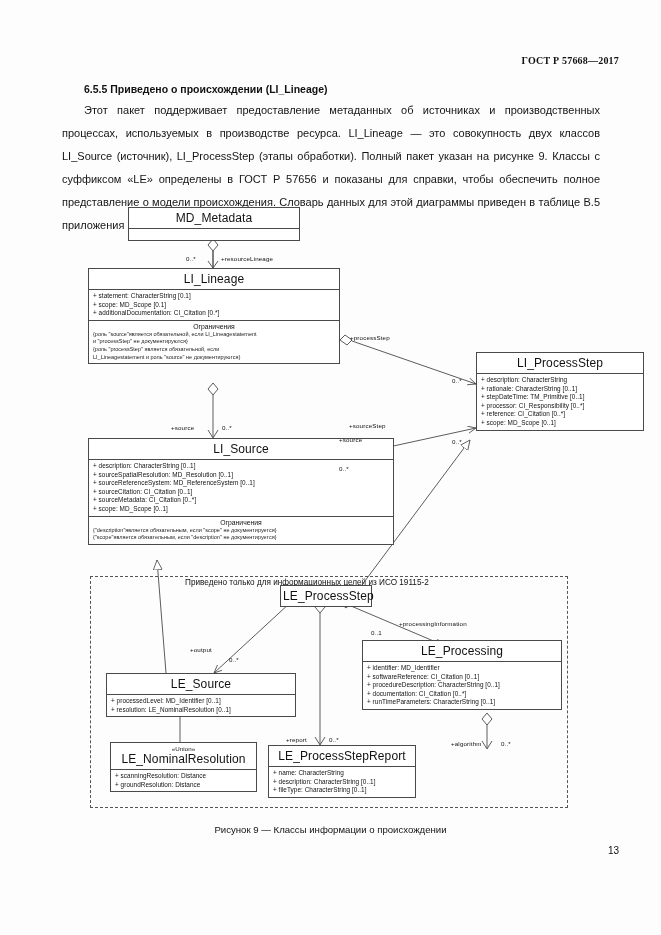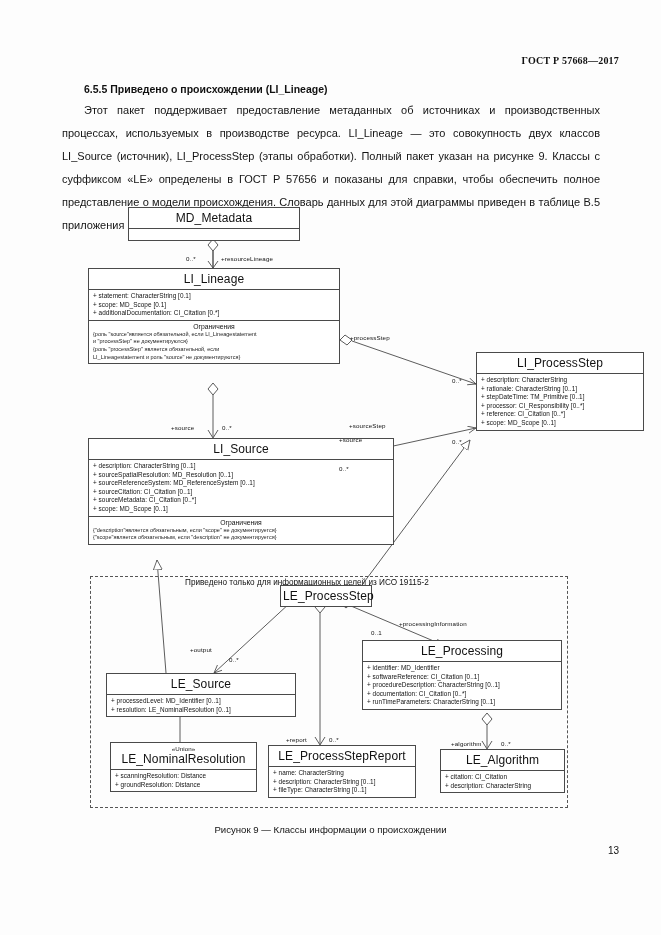--- a/index.html
+++ b/index.html
@@ -305,27 +305,20 @@
 
   <div class="uml-box" style="left:268px; top:745px; width:148px;">
     <div class="uml-name">LE_ProcessStepReport</div>
     <div class="uml-attrs">
       <div>+  name: CharacterString</div>
       <div>+  description: CharacterString [0..1]</div>
       <div>+  fileType: CharacterString [0..1]</div>
     </div>
   </div>
 
-  <div class="uml-box" style="left:440px; top:749px; width:125px;">
-    <div class="uml-name">LE_Algorithm</div>
-    <div class="uml-attrs">
-      <div>+  citation: CI_Citation</div>
-      <div>+  description: CharacterString</div>
-    </div>
-  </div>
 
   <div class="lbl" style="left:186px; top:255px;">0..*</div>
   <div class="lbl" style="left:221px; top:255px;">+resourceLineage</div>
 
   <div class="lbl" style="left:350px; top:334px;">+processStep</div>
   <div class="lbl" style="left:452px; top:377px;">0..*</div>
 
   <div class="lbl" style="left:171px; top:424px;">+source</div>
   <div class="lbl" style="left:222px; top:424px;">0..*</div>
 

